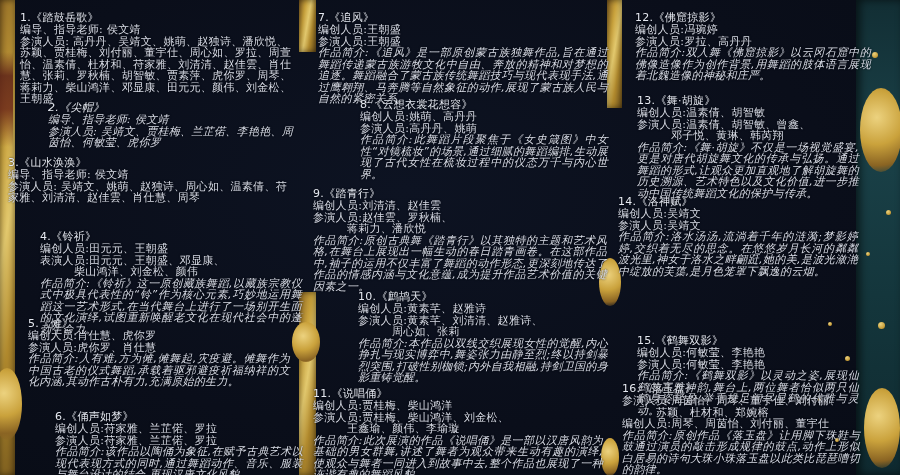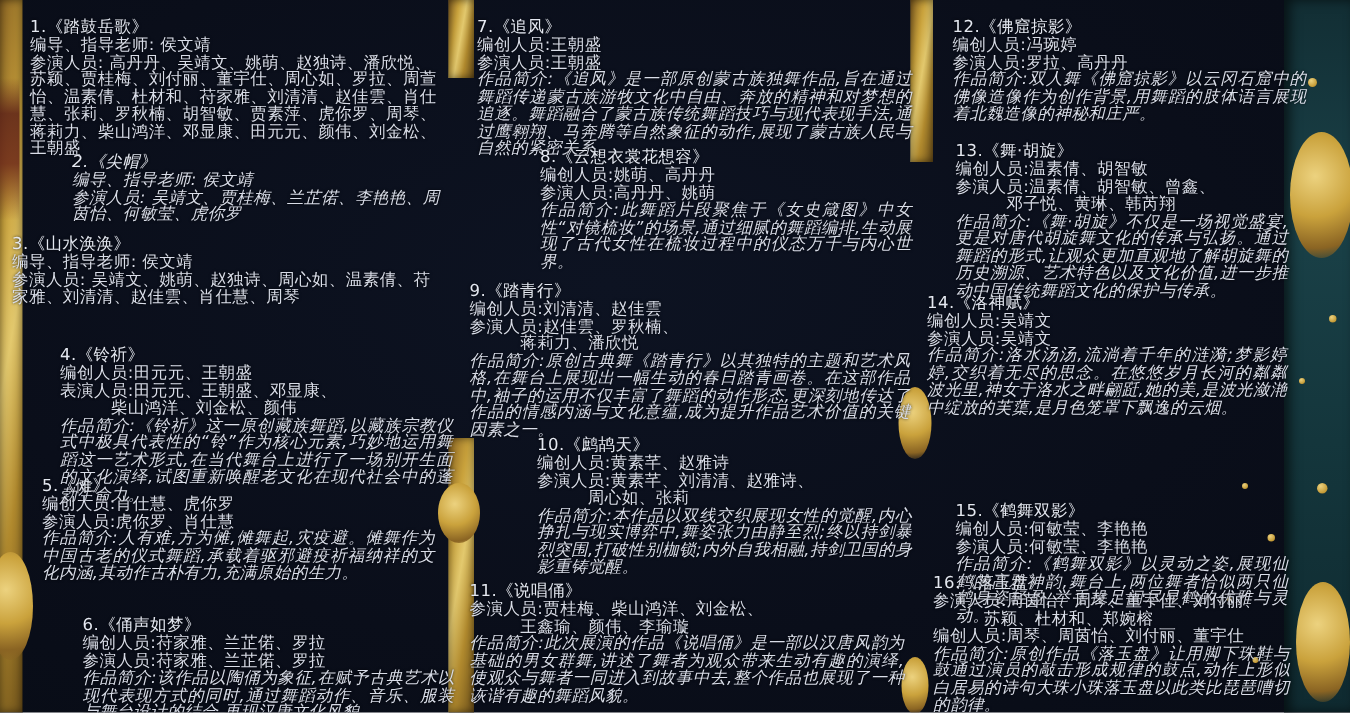--- a/index.html
+++ b/index.html
@@ -117,20 +117,21 @@
 </div>
 <div class="item" style="left:358px;top:291px;width:250px;">
   <div class="heading">10.《鹧鸪天》</div>
   <div class="line">编创人员:黄素芊、赵雅诗</div>
   <div class="line">参演人员:黄素芊、刘清清、赵雅诗、
 　　　周心如、张莉</div>
   <div class="intro">作品简介:本作品以双线交织展现女性的觉醒,内心挣扎与现实博弈中,舞姿张力由静至烈;终以持剑暴烈突围,打破性别枷锁;内外自我相融,持剑卫国的身影重铸觉醒。</div>
 </div>
 <div class="item" style="left:313px;top:388px;width:290px;">
   <div class="heading">11.《说唱俑》</div>
+  <div class="line">编创人员:贾桂梅、柴山鸿洋</div>
   <div class="line">参演人员:贾桂梅、柴山鸿洋、刘金松、
 　　　王鑫瑜、颜伟、李瑜璇</div>
   <div class="intro">作品简介:此次展演的作品《说唱俑》是一部以汉唐风韵为基础的男女群舞,讲述了舞者为观众带来生动有趣的演绎,使观众与舞者一同进入到故事中去,整个作品也展现了一种诙谐有趣的舞蹈风貌。</div>
 </div>
 
 <div class="item" style="left:622px;top:12px;width:236px;padding-left:13px;">
   <div class="heading">12.《佛窟掠影》</div>
   <div class="line">编创人员:冯琬婷</div>
   <div class="line">参演人员:罗拉、高丹丹</div>
   <div class="intro">作品简介:双人舞《佛窟掠影》以云冈石窟中的佛像造像作为创作背景,用舞蹈的肢体语言展现着北魏造像的神秘和庄严。</div>

